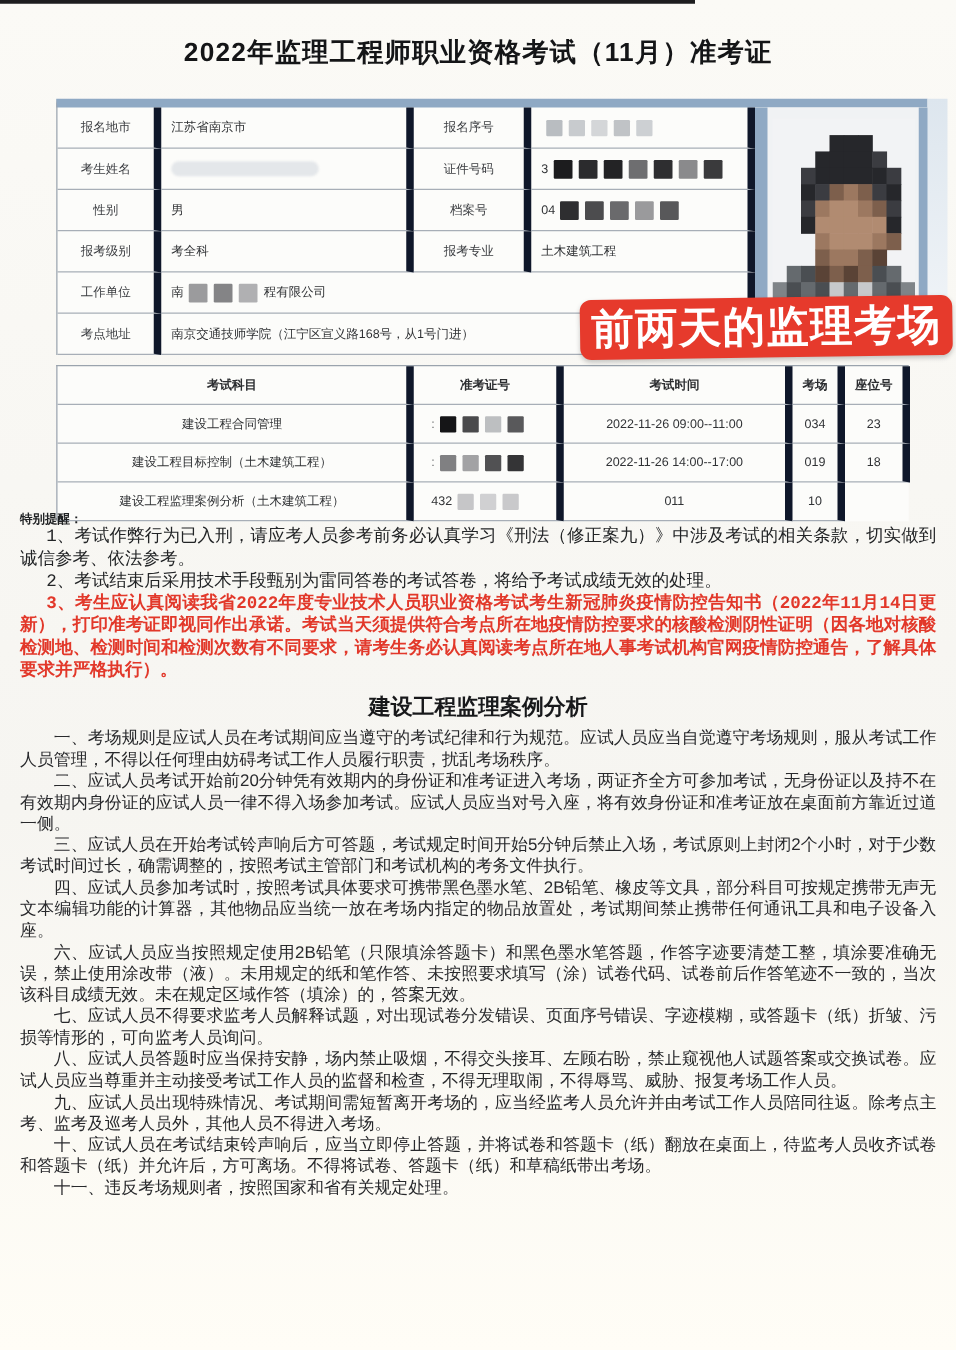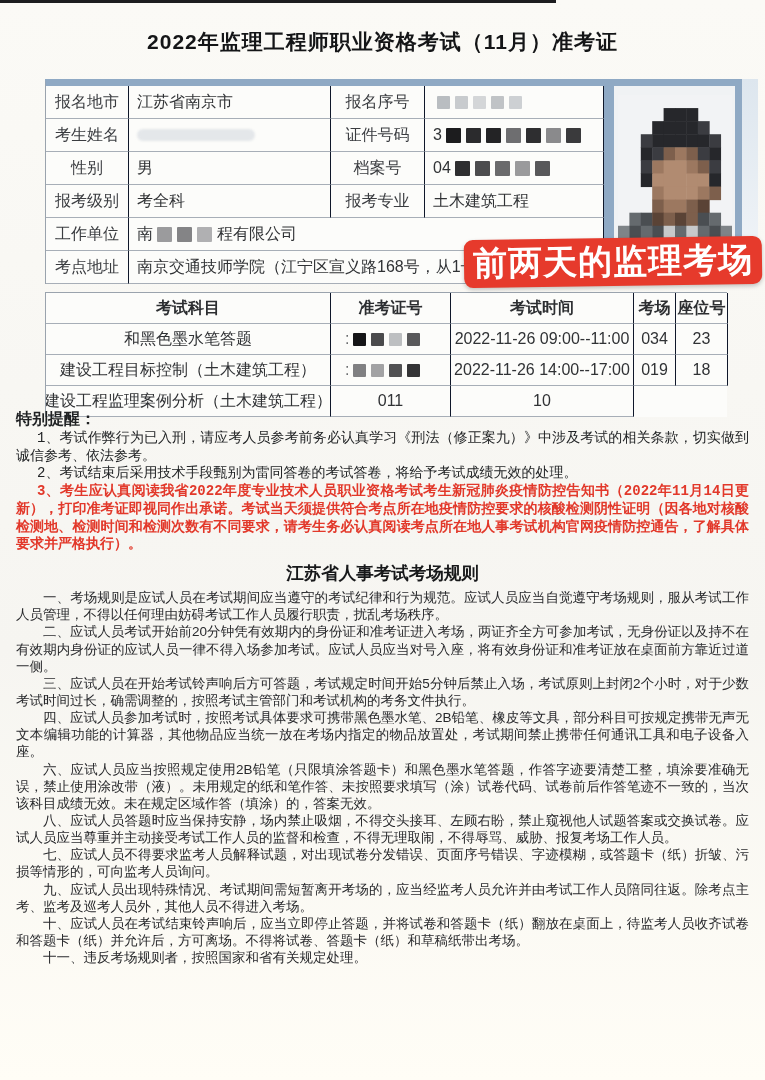--- a/index.html
+++ b/index.html
@@ -17,22 +17,22 @@
   }
   
   .info-table{
     position:absolute;left:45px;top:79px;width:697px;
     display:grid;grid-template-columns:83px 202px 94px 179px 139px;
     grid-auto-rows:33px;
     border-left:1px solid #9aa3ad;border-top:7px solid #8fa9c4;
     background:#fcfcfa;box-sizing:border-box;
   }
   .cell{
-    border-right:1px solid #0f172a;border-bottom:1px solid #a7aeb7;
-    display:flex;align-items:center;font-size:16px;color:#303235;
+    border-right:6px solid #0f172a;border-bottom:1px solid #a7aeb7;
+    display:flex;align-items:center;font-size:10px;color:#303235;
     padding:0 8px;overflow:hidden;white-space:nowrap;box-sizing:border-box;
   }
   .cell.lab{justify-content:center;padding:0 3px;color:#3a3c40;}
   .photo-cell{
     grid-column:5;grid-row:1/7;
     border-left:10px solid #8fa9c4;border-right:8px solid #8fa9c4;
     border-bottom:1px solid #a7aeb7;background:#f0f2f4;
     padding:0;display:block;position:relative;box-sizing:border-box;
   }
   .right-strip{position:absolute;left:742px;top:79px;width:16px;height:212px;
@@ -57,21 +57,21 @@
   .banner{
     position:absolute;left:464px;top:238px;width:298px;height:48px;
     background:#e63a2c;border-radius:9px;z-index:6;
     display:flex;align-items:center;justify-content:center;
     color:#fff;font-size:34px;font-weight:700;letter-spacing:1px;
     transform:rotate(-0.8deg);box-shadow:0 2px 4px rgba(0,0,0,.22);
     white-space:nowrap;
   }
   
   .flow{position:absolute;top:409px;left:16px;width:733px;}
-  .rem-head{margin:0;font-size:16px;font-weight:700;line-height:1.3;color:#1f2123;}
+  .rem-head{margin:0;font-size:10px;font-weight:700;line-height:1.3;color:#1f2123;}
   p.reminder{margin:0;font-size:14px;line-height:1.27;text-align:justify;text-indent:1.5em;color:#222426;font-family:Liberation Mono, monospace;}
   p.reminder.red{color:#e2382a;font-weight:600;}
   .rules-title{text-align:center;font-size:17.5px;font-weight:700;margin:7px 0 4px;color:#17181a;}
   p.rule{margin:0;font-size:13.5px;line-height:1.27;text-align:justify;text-indent:2em;color:#28292c;}
   svg{display:block;}
 </style>
 </head>
 <body>
 
 <div class="page">
@@ -238,21 +238,21 @@
   </div>
   <div class="right-strip"></div>
 
   <div class="exam-table">
     <div class="cell head">考试科目</div>
     <div class="cell head">准考证号</div>
     <div class="cell head">考试时间</div>
     <div class="cell head">考场</div>
     <div class="cell head">座位号</div>
 
-    <div class="cell">和黑色墨水笔答题</div>
+    <div class="cell">建设工程合同管理</div>
     <div class="cell tik">
       <span style="color:#6a6c6e">:</span>
       <span class="mxw">
         <span class="mx sm" style="background:#151517"></span>
           <span class="mx sm" style="background:#4a4a4c"></span>
           <span class="mx sm" style="background:#bdbfc1"></span>
           <span class="mx sm" style="background:#59595b"></span>
       </span>
     </div>
     <div class="cell">2022-11-26 09:00--11:00</div>
@@ -267,37 +267,45 @@
           <span class="mx sm" style="background:#a2a2a4"></span>
           <span class="mx sm" style="background:#515153"></span>
           <span class="mx sm" style="background:#343436"></span>
       </span>
     </div>
     <div class="cell">2022-11-26 14:00--17:00</div>
     <div class="cell">019</div>
     <div class="cell">18</div>
 
     <div class="cell">建设工程监理案例分析（土木建筑工程）</div>
+    <div class="cell tik">
+      <span>432</span>
+      <span class="mxw">
+        <span class="mx sm" style="background:#c6c6c8"></span>
+          <span class="mx sm" style="background:#d0d0d2"></span>
+          <span class="mx sm" style="background:#c9c9cb"></span>
+      </span>
+    </div>
     <div class="cell">011</div>
     <div class="cell">10</div>
   </div>
 
   <div class="banner">前两天的监理考场</div>
 
   <div class="flow">
     <p class="rem-head">特别提醒：</p>
     <p class="reminder">1、考试作弊行为已入刑，请应考人员参考前务必认真学习《刑法（修正案九）》中涉及考试的相关条款，切实做到诚信参考、依法参考。</p>
     <p class="reminder">2、考试结束后采用技术手段甄别为雷同答卷的考试答卷，将给予考试成绩无效的处理。</p>
     <p class="reminder red">3、考生应认真阅读我省2022年度专业技术人员职业资格考试考生新冠肺炎疫情防控告知书（2022年11月14日更新），打印准考证即视同作出承诺。考试当天须提供符合考点所在地疫情防控要求的核酸检测阴性证明（因各地对核酸检测地、检测时间和检测次数有不同要求，请考生务必认真阅读考点所在地人事考试机构官网疫情防控通告，了解具体要求并严格执行）。</p>
 
-    <div class="rules-title">江苏省人事考试考场规则</div>
+    <div class="rules-title">建设工程监理案例分析</div>
     <p class="rule">一、考场规则是应试人员在考试期间应当遵守的考试纪律和行为规范。应试人员应当自觉遵守考场规则，服从考试工作人员管理，不得以任何理由妨碍考试工作人员履行职责，扰乱考场秩序。</p>
     <p class="rule">二、应试人员考试开始前20分钟凭有效期内的身份证和准考证进入考场，两证齐全方可参加考试，无身份证以及持不在有效期内身份证的应试人员一律不得入场参加考试。应试人员应当对号入座，将有效身份证和准考证放在桌面前方靠近过道一侧。</p>
     <p class="rule">三、应试人员在开始考试铃声响后方可答题，考试规定时间开始5分钟后禁止入场，考试原则上封闭2个小时，对于少数考试时间过长，确需调整的，按照考试主管部门和考试机构的考务文件执行。</p>
     <p class="rule">四、应试人员参加考试时，按照考试具体要求可携带黑色墨水笔、2B铅笔、橡皮等文具，部分科目可按规定携带无声无文本编辑功能的计算器，其他物品应当统一放在考场内指定的物品放置处，考试期间禁止携带任何通讯工具和电子设备入座。</p>
     <p class="rule">六、应试人员应当按照规定使用2B铅笔（只限填涂答题卡）和黑色墨水笔答题，作答字迹要清楚工整，填涂要准确无误，禁止使用涂改带（液）。未用规定的纸和笔作答、未按照要求填写（涂）试卷代码、试卷前后作答笔迹不一致的，当次该科目成绩无效。未在规定区域作答（填涂）的，答案无效。</p>
+    <p class="rule">七、应试人员不得要求监考人员解释试题，对出现试卷分发错误、页面序号错误、字迹模糊，或答题卡（纸）折皱、污损等情形的，可向监考人员询问。</p>
     <p class="rule">八、应试人员答题时应当保持安静，场内禁止吸烟，不得交头接耳、左顾右盼，禁止窥视他人试题答案或交换试卷。应试人员应当尊重并主动接受考试工作人员的监督和检查，不得无理取闹，不得辱骂、威胁、报复考场工作人员。</p>
-    <p class="rule">七、应试人员不得要求监考人员解释试题，对出现试卷分发错误、页面序号错误、字迹模糊，或答题卡（纸）折皱、污损等情形的，可向监考人员询问。</p>
     <p class="rule">九、应试人员出现特殊情况、考试期间需短暂离开考场的，应当经监考人员允许并由考试工作人员陪同往返。除考点主考、监考及巡考人员外，其他人员不得进入考场。</p>
     <p class="rule">十、应试人员在考试结束铃声响后，应当立即停止答题，并将试卷和答题卡（纸）翻放在桌面上，待监考人员收齐试卷和答题卡（纸）并允许后，方可离场。不得将试卷、答题卡（纸）和草稿纸带出考场。</p>
     <p class="rule">十一、违反考场规则者，按照国家和省有关规定处理。</p>
   </div>
 </div>
 
 </body></html>

